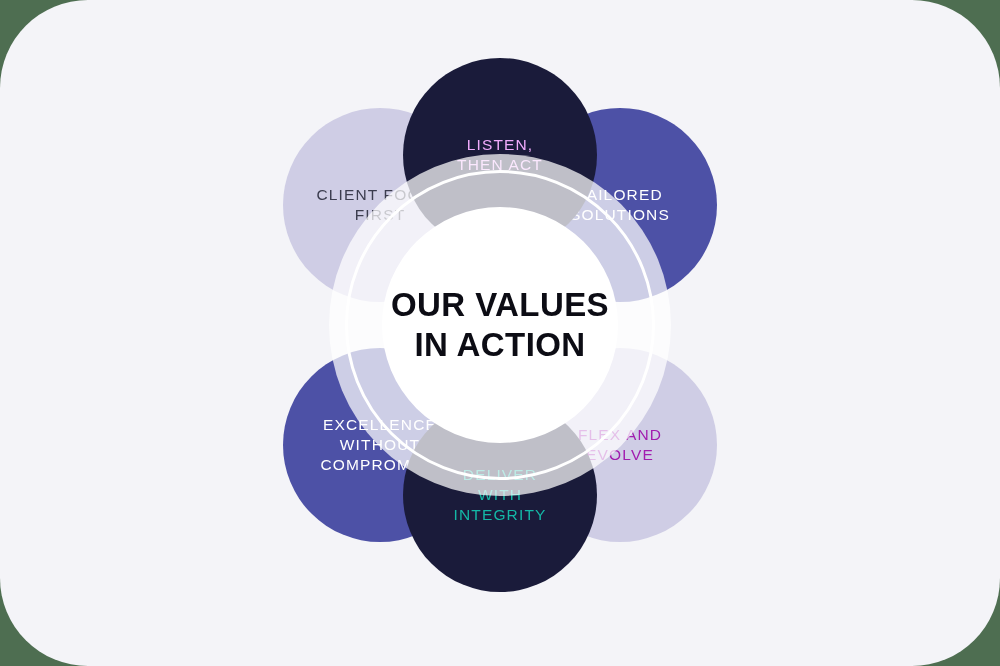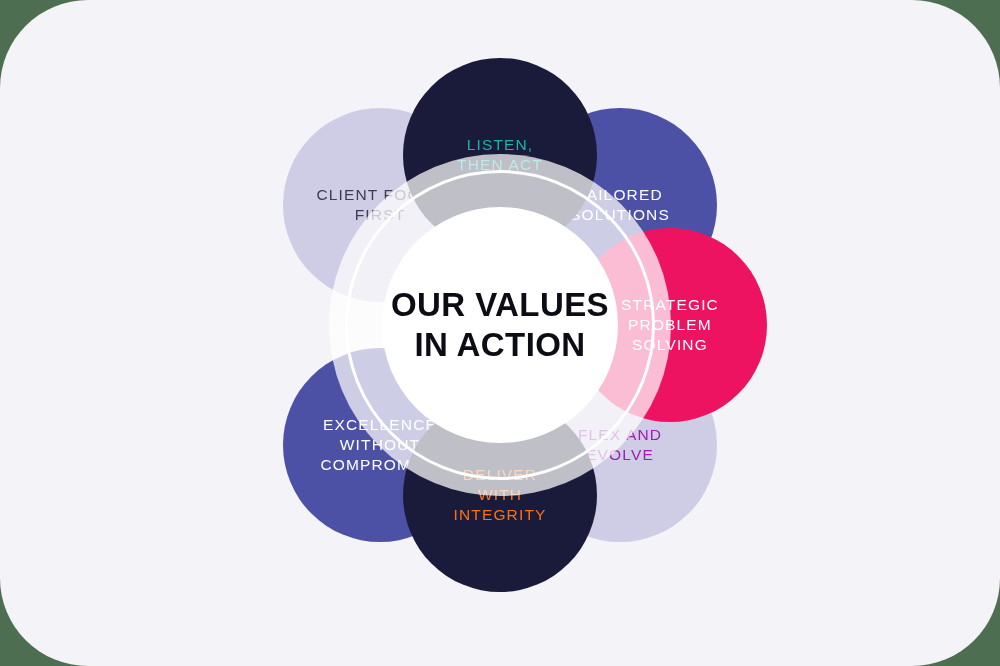--- a/index.html
+++ b/index.html
@@ -97,42 +97,37 @@
     text-transform: uppercase;
   }
 </style>
 </head>
 <body>
 
 <div id="canvas" style="width: 1000px; height: 666px; background: rgb(244, 244, 248); border-radius: 88px;">
   <div id="diagram">
 
     <div class="petal p-top" style="width: 194px; height: 194px; left: 403px; top: 58px; background: rgb(26, 27, 58);">
-      <span class="petal-label" style="color: #14b8a6;">LISTEN,
+      <span class="petal-label" style="color: #f0abfc;">LISTEN,
 THEN ACT</span>
     </div>
 
     <div class="petal p-topright" style="width: 194px; height: 194px; left: 523px; top: 108px; background: rgb(77, 81, 166);">
       <span class="petal-label" style="color: rgb(255, 255, 255);">TAILORED
 SOLUTIONS</span>
     </div>
 
-    <div class="petal p-right" style="width: 194px; height: 194px; left: 573px; top: 228px; background: rgb(237, 19, 97);">
-      <span class="petal-label" style="color: rgb(255, 255, 255);">STRATEGIC
-PROBLEM
-SOLVING</span>
-    </div>
 
     <div class="petal p-bottomright" style="width: 194px; height: 194px; left: 523px; top: 348px; background: rgb(207, 205, 229);">
       <span class="petal-label" style="color: #a21caf;">FLEX AND
 EVOLVE</span>
     </div>
 
     <div class="petal p-bottom" style="width: 194px; height: 194px; left: 403px; top: 398px; background: rgb(26, 27, 58);">
-      <span class="petal-label" style="color: #f97316; text-align: center;">DELIVER
+      <span class="petal-label" style="color: #14b8a6; text-align: center;">DELIVER
 WITH
 INTEGRITY</span>
     </div>
 
     <div class="petal p-bottomleft" style="width: 194px; height: 194px; left: 283px; top: 348px; background: rgb(77, 81, 166);">
       <span class="petal-label" style="color: rgb(255, 255, 255);">EXCELLENCE
 WITHOUT
 COMPROMISE</span>
     </div>
 

